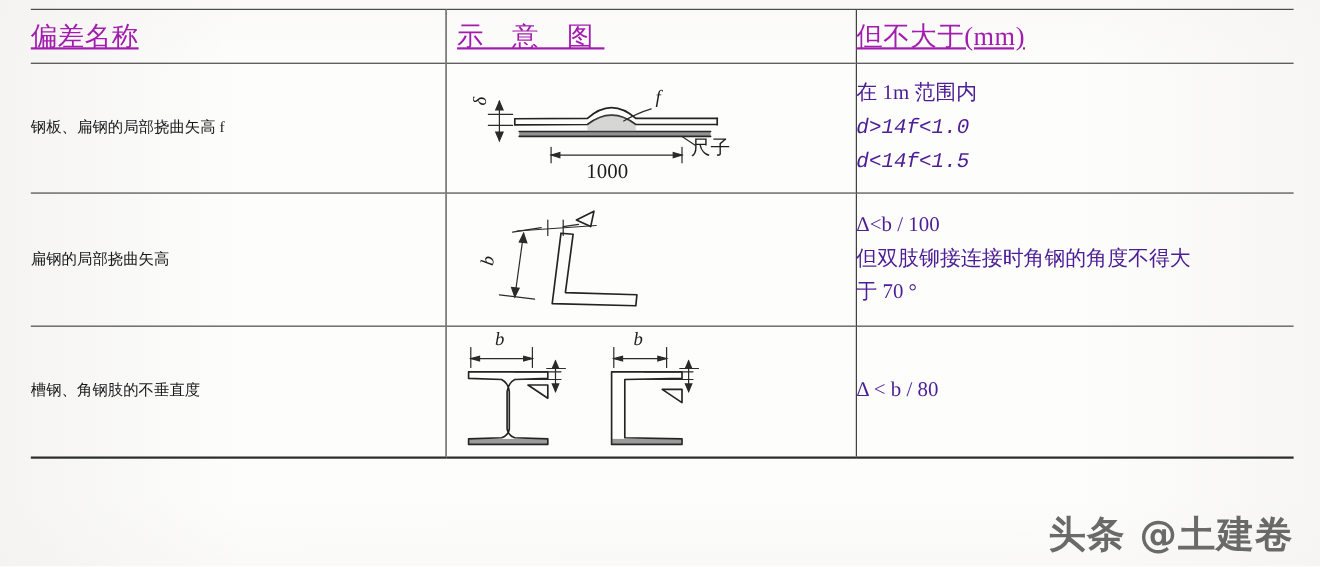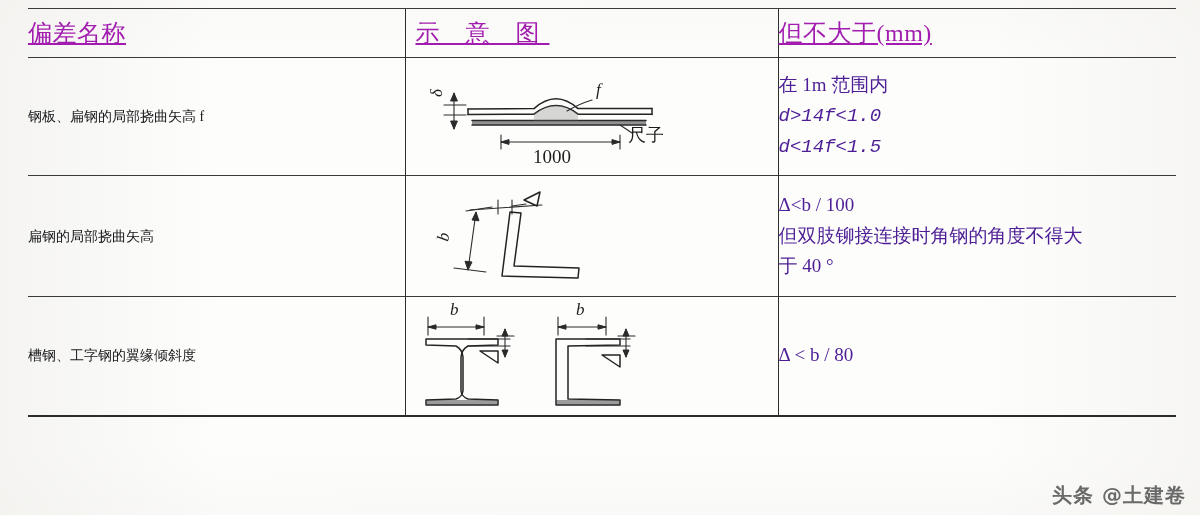--- a/index.html
+++ b/index.html
@@ -97,24 +97,24 @@
   .stk  { fill: none; stroke: #232323; stroke-width: 1.5; stroke-linecap: round; stroke-linejoin: round; }
   .stk-thin { fill: none; stroke: #2b2b2b; stroke-width: 1.1; stroke-linecap: round; }
   .fill-dark { fill: #2a2a2a; stroke: #2a2a2a; stroke-width: 1; }
   .lbl { font-family: "Liberation Serif", serif; font-style: italic; font-size: 17px; fill: #1d1d1d; }
   .lbl-cn { font-family: "Liberation Serif", "DejaVu Serif", serif; font-size: 18px; fill: #1d1d1d; font-style: normal; }
   .lbl-num { font-family: "Liberation Serif", serif; font-size: 19px; fill: #1d1d1d; font-style: normal; }
 
   
   #watermark {
     position: absolute;
-    right: 14px;
+    right: 24px;
     bottom: 6px;
     font-family: "DejaVu Sans", "Liberation Sans", sans-serif;
-    font-size: 20px;
+    font-size: 34px;
     font-weight: bold;
     color: #4b4b4b;
     opacity: .82;
     letter-spacing: 1px;
     white-space: nowrap;
   }
 </style>
 </head>
 <body>
 
@@ -212,26 +212,26 @@
               <polygon class="fill-dark" points="70,32 66,40 73,40.8"></polygon>
               <polygon class="fill-dark" points="62,90 66,82 59,81.2"></polygon>
               <text class="lbl" x="42" y="62" transform="rotate(-80 42 62)">b</text>
             </svg>
           </div>
         </td>
 
         <td class="tol-cell rule-thin vdiv-l">
           <span class="ln">Δ&lt;b / 100</span>
           <span class="ln">但双肢铆接连接时角钢的角度不得大</span>
-          <span class="ln">于 40 °</span>
+          <span class="ln">于 70 °</span>
         </td>
       </tr>
 
       <tr class="r4">
-        <td class="name-cell rule-thin rule-bot">槽钢、工字钢的翼缘倾斜度</td>
+        <td class="name-cell rule-thin rule-bot">槽钢、角钢肢的不垂直度</td>
 
         <td class="dia-cell rule-thin rule-bot vdiv-l">
           <div class="dia-wrap">
             <svg width="300" height="110" viewBox="0 0 300 110" aria-hidden="true">
 
               <line class="stk-thin" x1="22" y1="18" x2="22" y2="36"></line>
               <line class="stk-thin" x1="78" y1="18" x2="78" y2="36"></line>
               <line class="stk-thin" x1="22" y1="28" x2="78" y2="28"></line>
               <polygon class="fill-dark" points="22,28 30,25.8 30,30.2"></polygon>
               <polygon class="fill-dark" points="78,28 70,25.8 70,30.2"></polygon>

